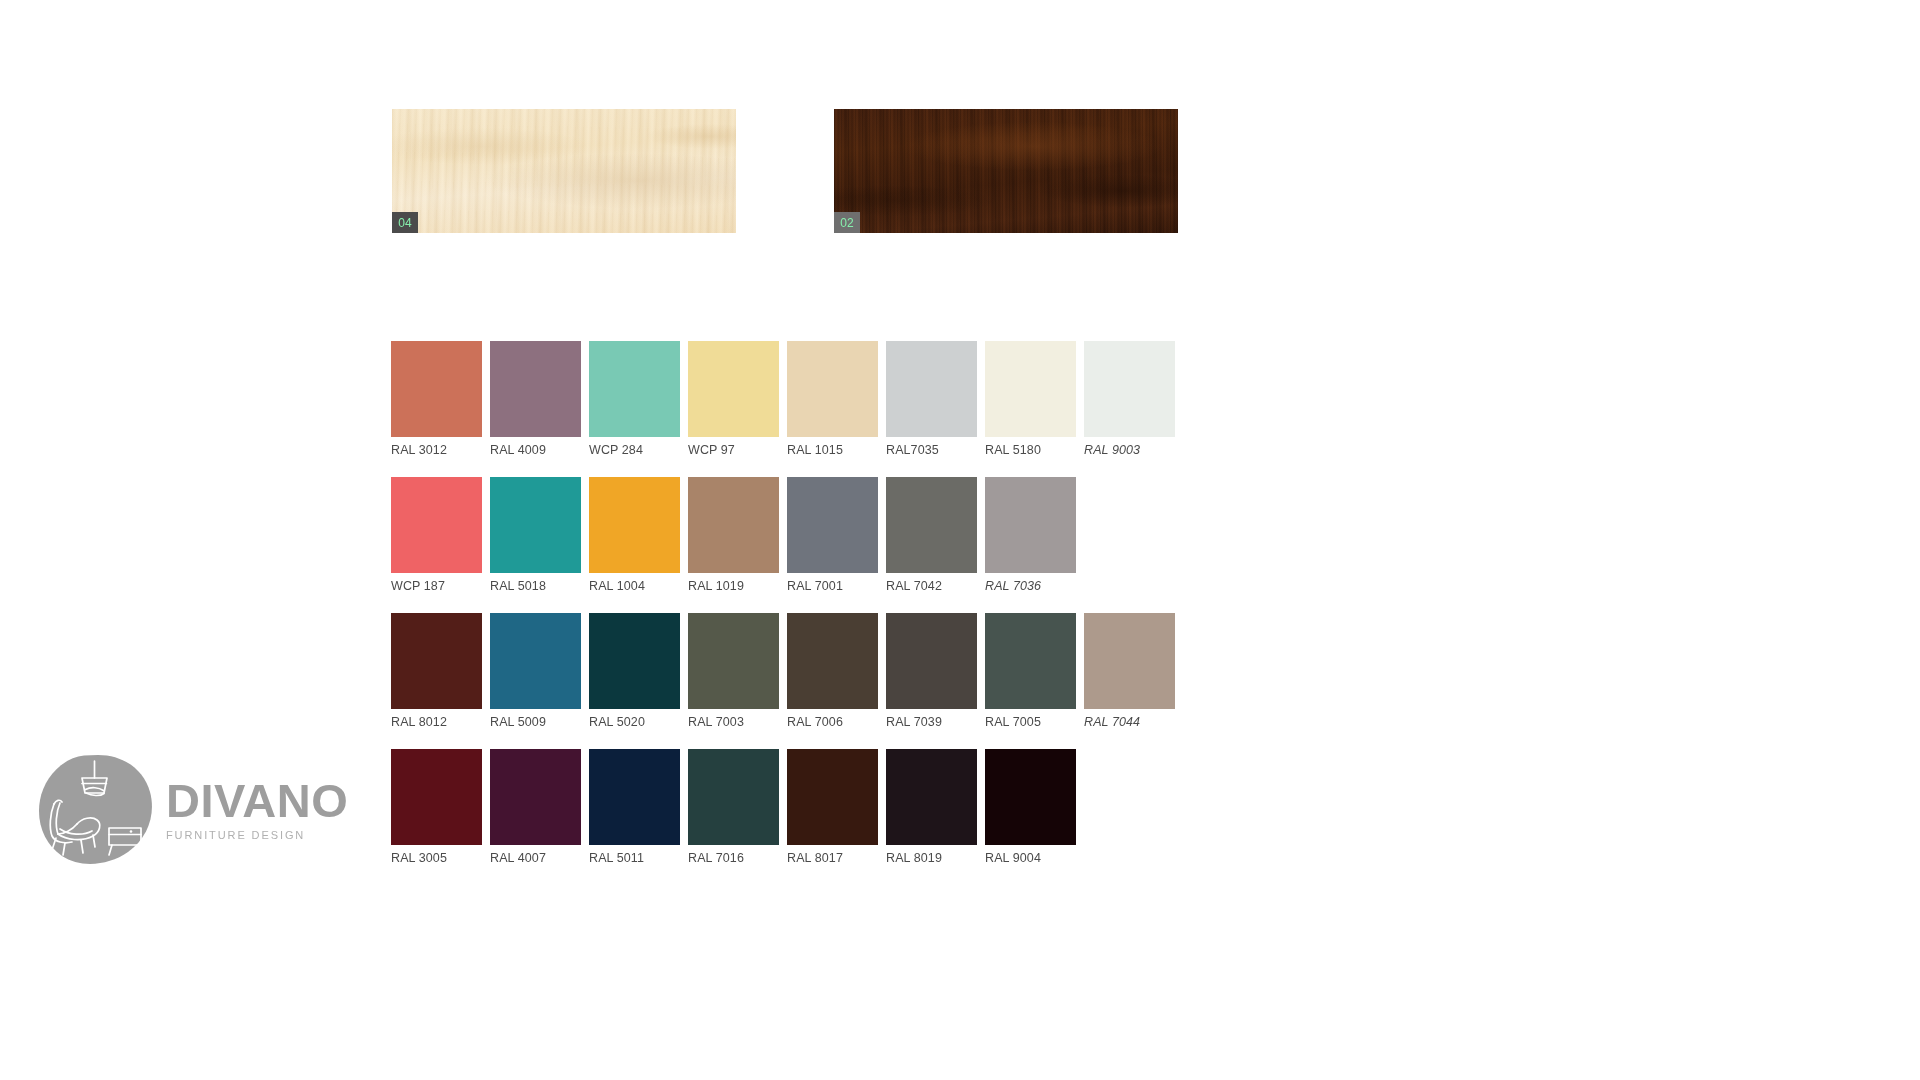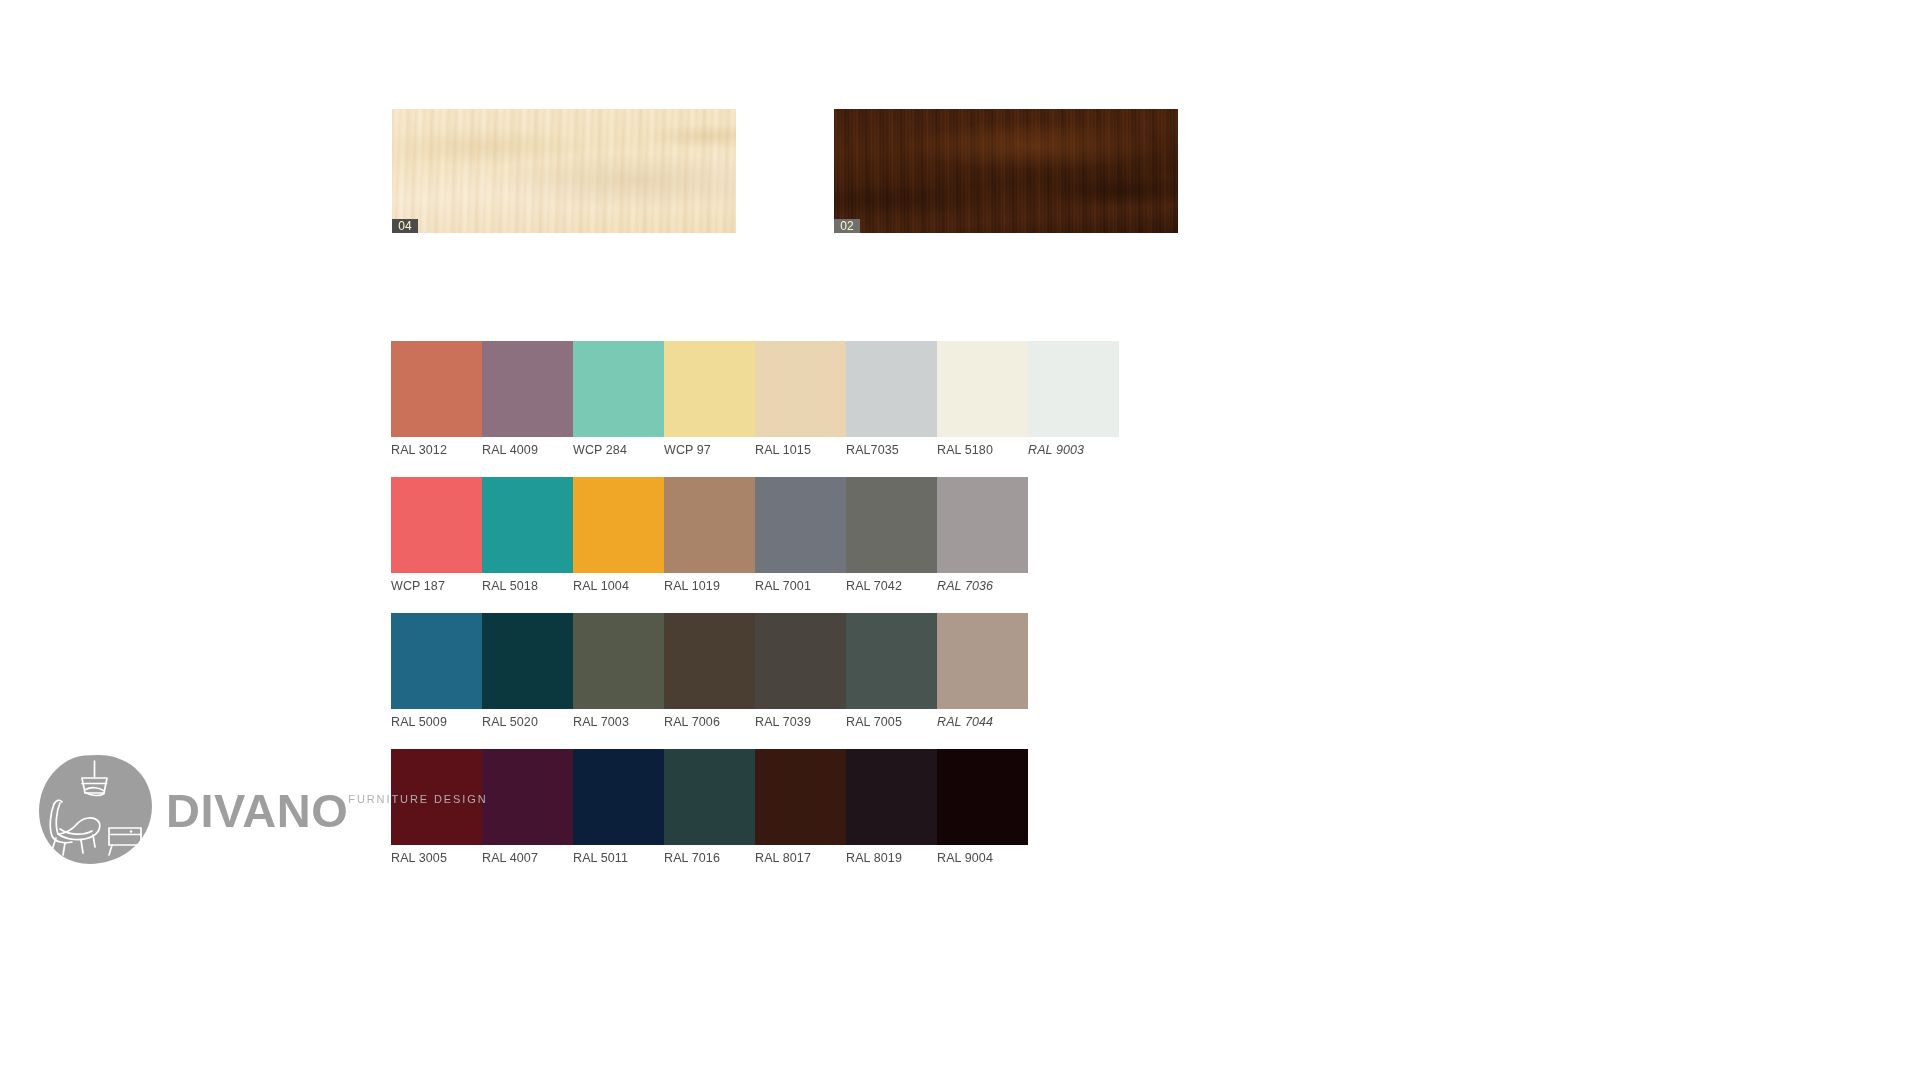--- a/index.html
+++ b/index.html
@@ -85,27 +85,27 @@
     background:
       radial-gradient(ellipse 180px 34px at 58% 30%, rgba(134,72,28,0.38), rgba(134,72,28,0) 72%),
       radial-gradient(ellipse 120px 24px at 84% 66%, rgba(26,10,3,0.45), rgba(26,10,3,0) 70%),
       radial-gradient(ellipse 140px 22px at 18% 74%, rgba(30,13,4,0.30), rgba(30,13,4,0) 72%);
   }
   .wood-badge {
     position: absolute;
     left: 0;
     bottom: 0;
     min-width: 26px;
-    height: 14px;
+    height: 21px;
     padding: 0 5px;
     box-sizing: border-box;
     display: flex;
     align-items: center;
     justify-content: center;
-    color: #fef9c3;
+    color: #86efac;
     font-size: 12px;
     line-height: 1;
     letter-spacing: 0.2px;
     font-family: "Liberation Sans", sans-serif;
   }
   .wood-badge.b-dark  { background: #4b4b4b; }
   .wood-badge.b-light { background: #6f6f6f; }
 
   
   .palette {
@@ -114,21 +114,21 @@
     top: 341px;
     width: 800px;
   }
   .palette-row {
     display: flex;
     margin-bottom: 19px;
   }
   .palette-row:last-child { margin-bottom: 0; }
   .swatch-cell {
     width: 91px;
-    margin-right: 0;
+    margin-right: 8px;
   }
   .swatch-cell:last-child { margin-right: 0; font-style: italic; }
   .swatch-chip {
     width: 91px;
     height: 96px;
   }
   .swatch-label {
     margin-top: 6px;
     font-size: 12.5px;
     line-height: 15px;
@@ -148,20 +148,21 @@
     align-items: center;
   }
   .logo-mark {
     width: 120px;
     height: 118px;
     flex: 0 0 auto;
   }
   .logo-text {
     margin-left: 10px;
     display: flex;
+    flex-direction: column;
     justify-content: center;
   }
   .logo-word {
     font-size: 47px;
     line-height: 46px;
     font-weight: bold;
     color: #9e9e9e;
     letter-spacing: 0.5px;
     font-family: "Liberation Sans", sans-serif;
   }
@@ -253,20 +254,24 @@
       <div class="swatch-chip" style="background: rgb(107, 107, 102);"></div>
       <div class="swatch-label">RAL 7042</div>
     </div>
     <div class="swatch-cell">
       <div class="swatch-chip" style="background: rgb(160, 154, 154);"></div>
       <div class="swatch-label">RAL 7036</div>
     </div>
   </div>
 
   <div class="palette-row">
+    <div class="swatch-cell">
+      <div class="swatch-chip" style="background: rgb(83, 30, 24);"></div>
+      <div class="swatch-label">RAL 8012</div>
+    </div>
     <div class="swatch-cell">
       <div class="swatch-chip" style="background: rgb(31, 103, 133);"></div>
       <div class="swatch-label">RAL 5009</div>
     </div>
     <div class="swatch-cell">
       <div class="swatch-chip" style="background: rgb(11, 56, 62);"></div>
       <div class="swatch-label">RAL 5020</div>
     </div>
     <div class="swatch-cell">
       <div class="swatch-chip" style="background: rgb(85, 89, 74);"></div>

